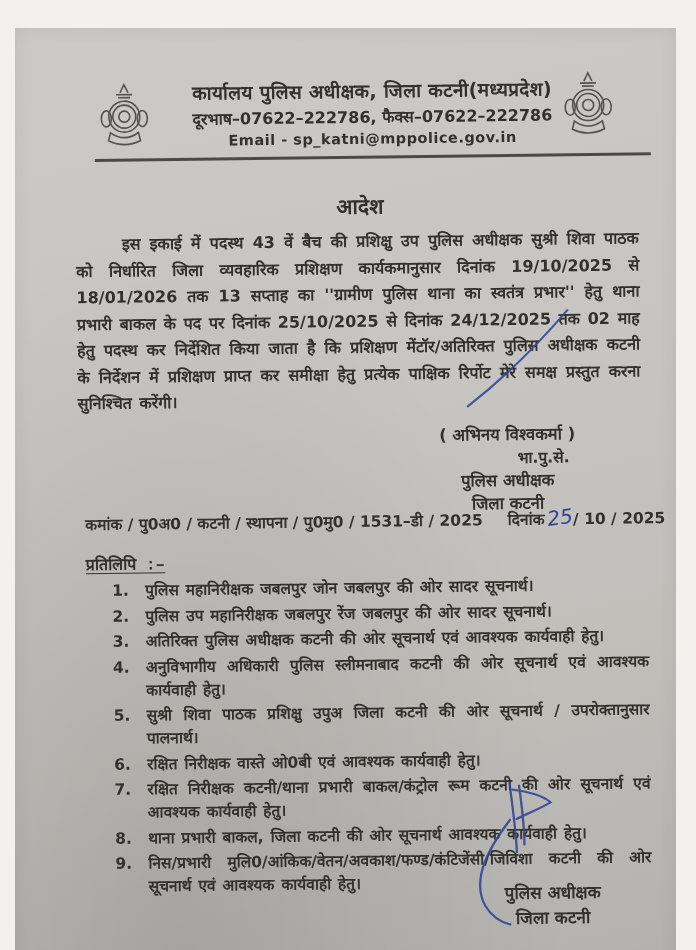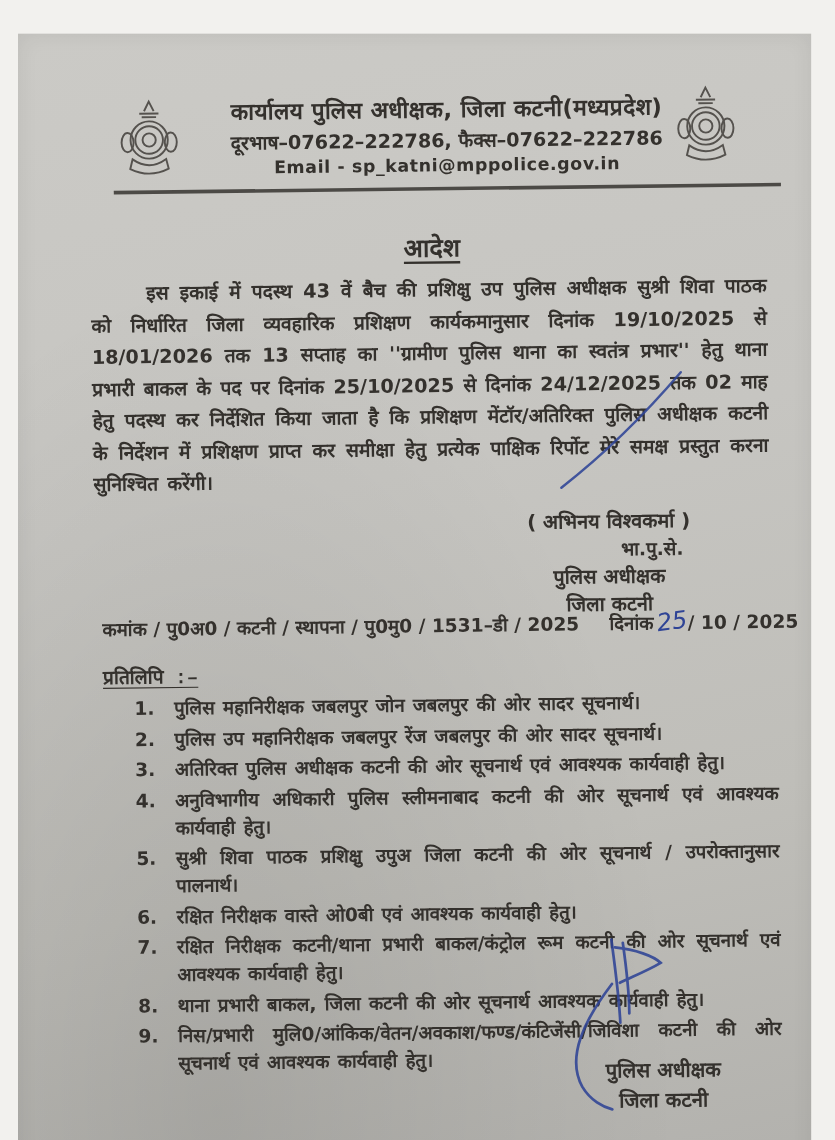--- a/index.html
+++ b/index.html
@@ -29,21 +29,21 @@
   .hdr-text{position:absolute;left:150px;width:400px;top:6px;text-align:center;transform:translateX(12px);}
   .hdr-line1{font-size:19px;font-weight:700;letter-spacing:.3px;white-space:nowrap;}
   .hdr-line2{font-size:16px;font-weight:700;margin-top:2px;white-space:nowrap;}
   .hdr-line3{font-size:14.5px;font-weight:700;margin-top:3px;letter-spacing:.5px;}
   .hdr-rule{position:absolute;top:84px;left:84px;width:556px;height:2.5px;background:#4c4a46;}
   
   .order-title{
     position:absolute;top:164px;left:0;width:100%;text-align:center;
     font-size:21px;font-weight:700;transform:translateX(18px);
   }
-  .order-title span{text-decoration:underline;text-underline-offset:4px;}
+  .order-title span{text-underline-offset:4px;}
   
   .para{
     position:absolute;top:201px;left:64px;width:563px;
     font-size:16px;line-height:26.5px;text-align:justify;text-indent:46px;
     word-spacing:2px;
   }
   
   .sig1{position:absolute;top:397px;right:100px;text-align:center;font-size:16.5px;line-height:22px;}
   .sig1 .svc{text-align:right;padding-right:6px;font-size:15.5px;}
   .sig1 div{margin-top:1px;}

